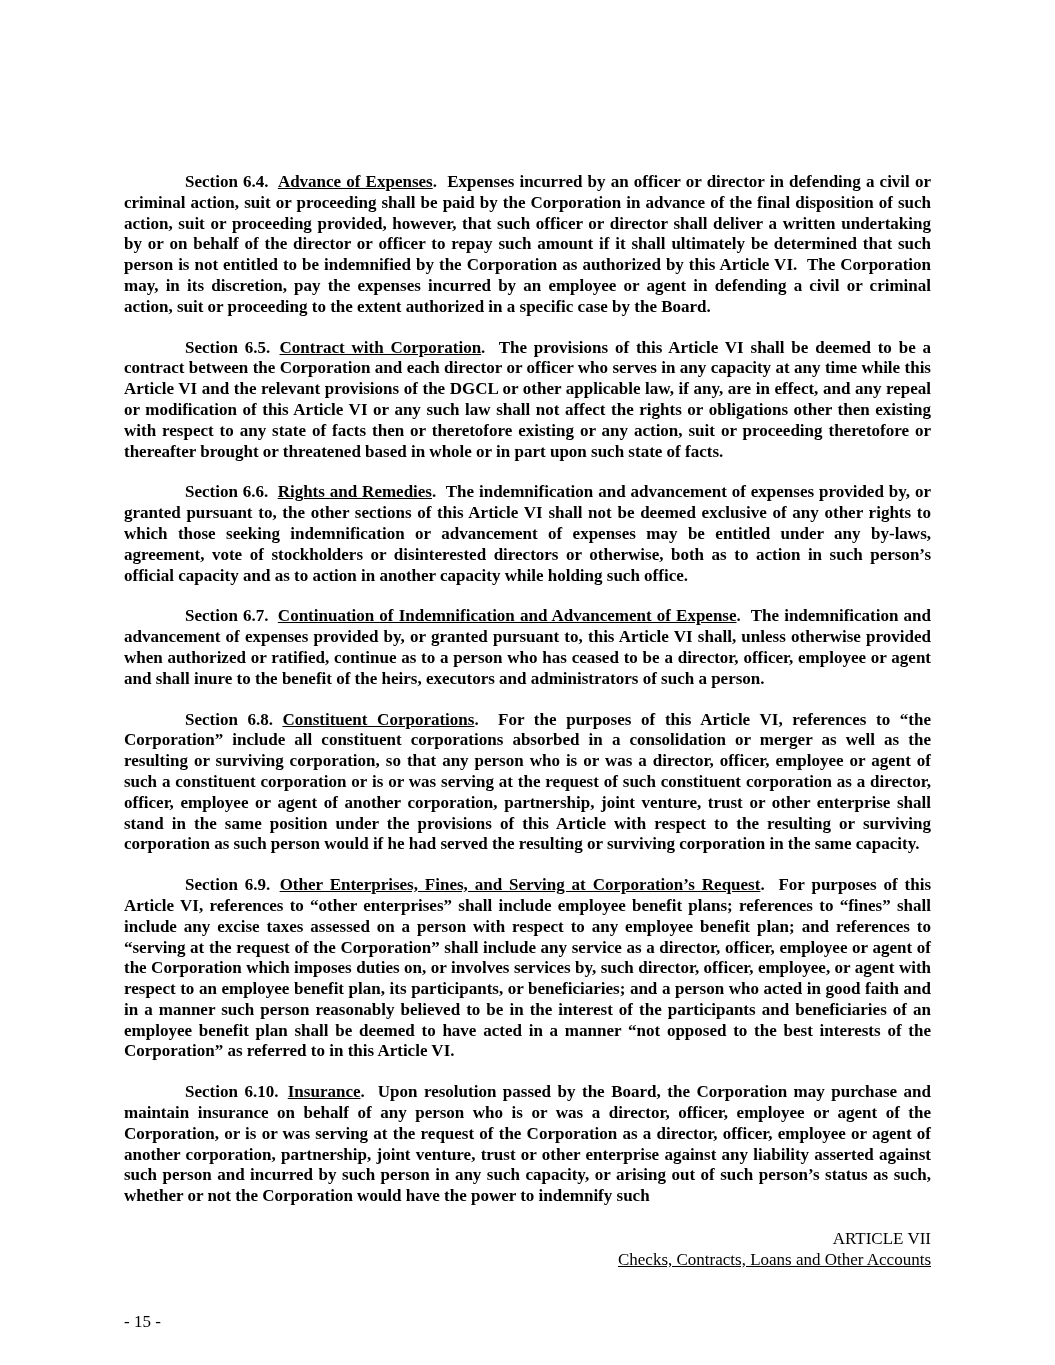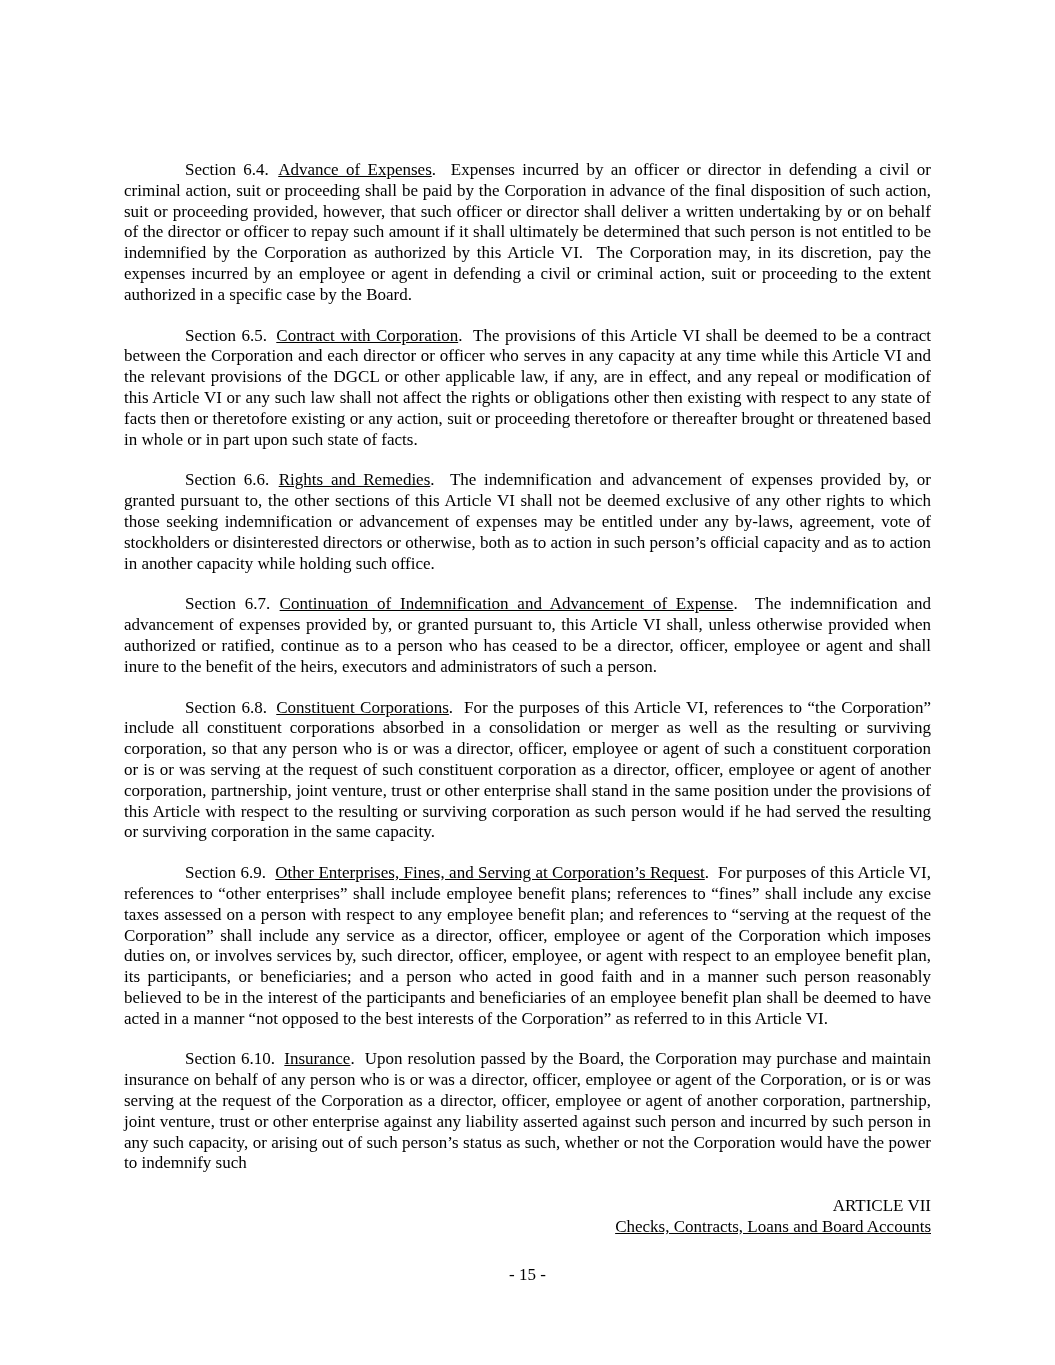--- a/index.html
+++ b/index.html
@@ -16,36 +16,37 @@
     padding: 160px 124px 0 124px;
     font-family: "Liberation Serif", "DejaVu Serif", serif;
     font-size: 17px;
     line-height: 20.8px;
     color: #000000;
     overflow: hidden;
   }
   .para {
     text-align: justify;
     text-indent: 61px;
-    margin: 0 0 20px 0;
+    margin: 12px 0 20px 0;
+    font-weight: bold;
   }
   .sec-heading {
     text-decoration: underline;
     margin-left: 0.55em;
   }
   .article-block {
     text-align: right;
     margin-top: 22px;
   }
   .article-subtitle {
     text-decoration: underline;
   }
   .page-number {
-    text-align: center;
-    margin-top: 27px;
+    text-align: left;
+    margin-top: 41px;
   }
 </style>
 </head>
 <body>
 
 <div class="page">
 
   <p class="para"><span class="sec-label">Section 6.4.</span><span class="sec-heading">Advance of Expenses</span><span class="sec-sep">.&nbsp; </span><span class="sec-body">Expenses incurred by an officer or director in defending a civil or criminal action, suit or proceeding shall be paid by the Corporation in advance of the final disposition of such action, suit or proceeding provided, however, that such officer or director shall deliver a written undertaking by or on behalf of the director or officer to repay such amount if it shall ultimately be determined that such person is not entitled to be indemnified by the Corporation as authorized by this Article VI.&nbsp; The Corporation may, in its discretion, pay the expenses incurred by an employee or agent in defending a civil or criminal action, suit or proceeding to the extent authorized in a specific case by the Board.</span></p>
 
   <p class="para"><span class="sec-label">Section 6.5.</span><span class="sec-heading">Contract with Corporation</span><span class="sec-sep">.&nbsp; </span><span class="sec-body">The provisions of this Article VI shall be deemed to be a contract between the Corporation and each director or officer who serves in any capacity at any time while this Article VI and the relevant provisions of the DGCL or other applicable law, if any, are in effect, and any repeal or modification of this Article VI or any such law shall not affect the rights or obligations other then existing with respect to any state of facts then or theretofore existing or any action, suit or proceeding theretofore or thereafter brought or threatened based in whole or in part upon such state of facts.</span></p>
@@ -55,18 +56,18 @@
   <p class="para"><span class="sec-label">Section 6.7.</span><span class="sec-heading">Continuation of Indemnification and Advancement of Expense</span><span class="sec-sep">.&nbsp; </span><span class="sec-body">The indemnification and advancement of expenses provided by, or granted pursuant to, this Article VI shall, unless otherwise provided when authorized or ratified, continue as to a person who has ceased to be a director, officer, employee or agent and shall inure to the benefit of the heirs, executors and administrators of such a person.</span></p>
 
   <p class="para"><span class="sec-label">Section 6.8.</span><span class="sec-heading">Constituent Corporations</span><span class="sec-sep">.&nbsp; </span><span class="sec-body">For the purposes of this Article VI, references to “the Corporation” include all constituent corporations absorbed in a consolidation or merger as well as the resulting or surviving corporation, so that any person who is or was a director, officer, employee or agent of such a constituent corporation or is or was serving at the request of such constituent corporation as a director, officer, employee or agent of another corporation, partnership, joint venture, trust or other enterprise shall stand in the same position under the provisions of this Article with respect to the resulting or surviving corporation as such person would if he had served the resulting or surviving corporation in the same capacity.</span></p>
 
   <p class="para"><span class="sec-label">Section 6.9.</span><span class="sec-heading">Other Enterprises, Fines, and Serving at Corporation’s Request</span><span class="sec-sep">.&nbsp; </span><span class="sec-body">For purposes of this Article VI, references to “other enterprises” shall include employee benefit plans; references to “fines” shall include any excise taxes assessed on a person with respect to any employee benefit plan; and references to “serving at the request of the Corporation” shall include any service as a director, officer, employee or agent of the Corporation which imposes duties on, or involves services by, such director, officer, employee, or agent with respect to an employee benefit plan, its participants, or beneficiaries; and a person who acted in good faith and in a manner such person reasonably believed to be in the interest of the participants and beneficiaries of an employee benefit plan shall be deemed to have acted in a manner “not opposed to the best interests of the Corporation” as referred to in this Article VI.</span></p>
 
   <p class="para"><span class="sec-label">Section 6.10.</span><span class="sec-heading">Insurance</span><span class="sec-sep">.&nbsp; </span><span class="sec-body">Upon resolution passed by the Board, the Corporation may purchase and maintain insurance on behalf of any person who is or was a director, officer, employee or agent of the Corporation, or is or was serving at the request of the Corporation as a director, officer, employee or agent of another corporation, partnership, joint venture, trust or other enterprise against any liability asserted against such person and incurred by such person in any such capacity, or arising out of such person’s status as such, whether or not the Corporation would have the power to indemnify such</span></p>
 
   <div class="article-block">
     <div>ARTICLE VII</div>
-    <div class="article-subtitle">Checks, Contracts, Loans and Board Accounts</div>
+    <div class="article-subtitle">Checks, Contracts, Loans and Other Accounts</div>
   </div>
 
   <div class="page-number">- 15 -</div>
 
 </div>
 
 </body></html>

